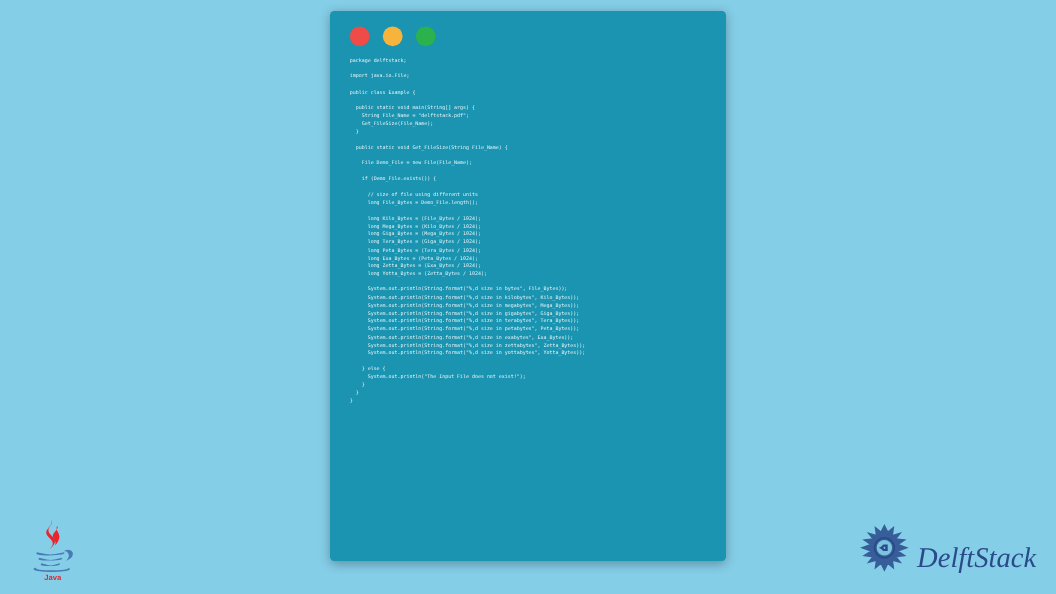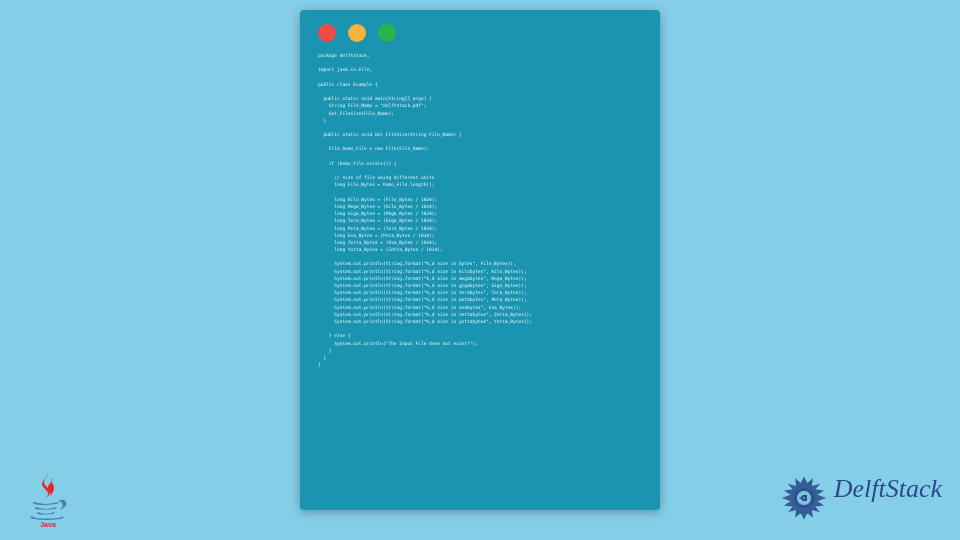--- a/index.html
+++ b/index.html
@@ -47,21 +47,21 @@
     left: 18px;
     bottom: 12px;
     width: 60px;
     height: 60px;
   }
   .delft-logo {
     position: absolute;
     right: 18px;
     bottom: 18px;
     display: flex;
-    align-items: flex-start;
+    align-items: flex-end;
     gap: 6px;
   }
   .delft-text {
     font-family: Georgia, serif;
     font-size: 26px;
     color: #2a4a8a;
     font-style: italic;
   }
 </style>
 </head>

